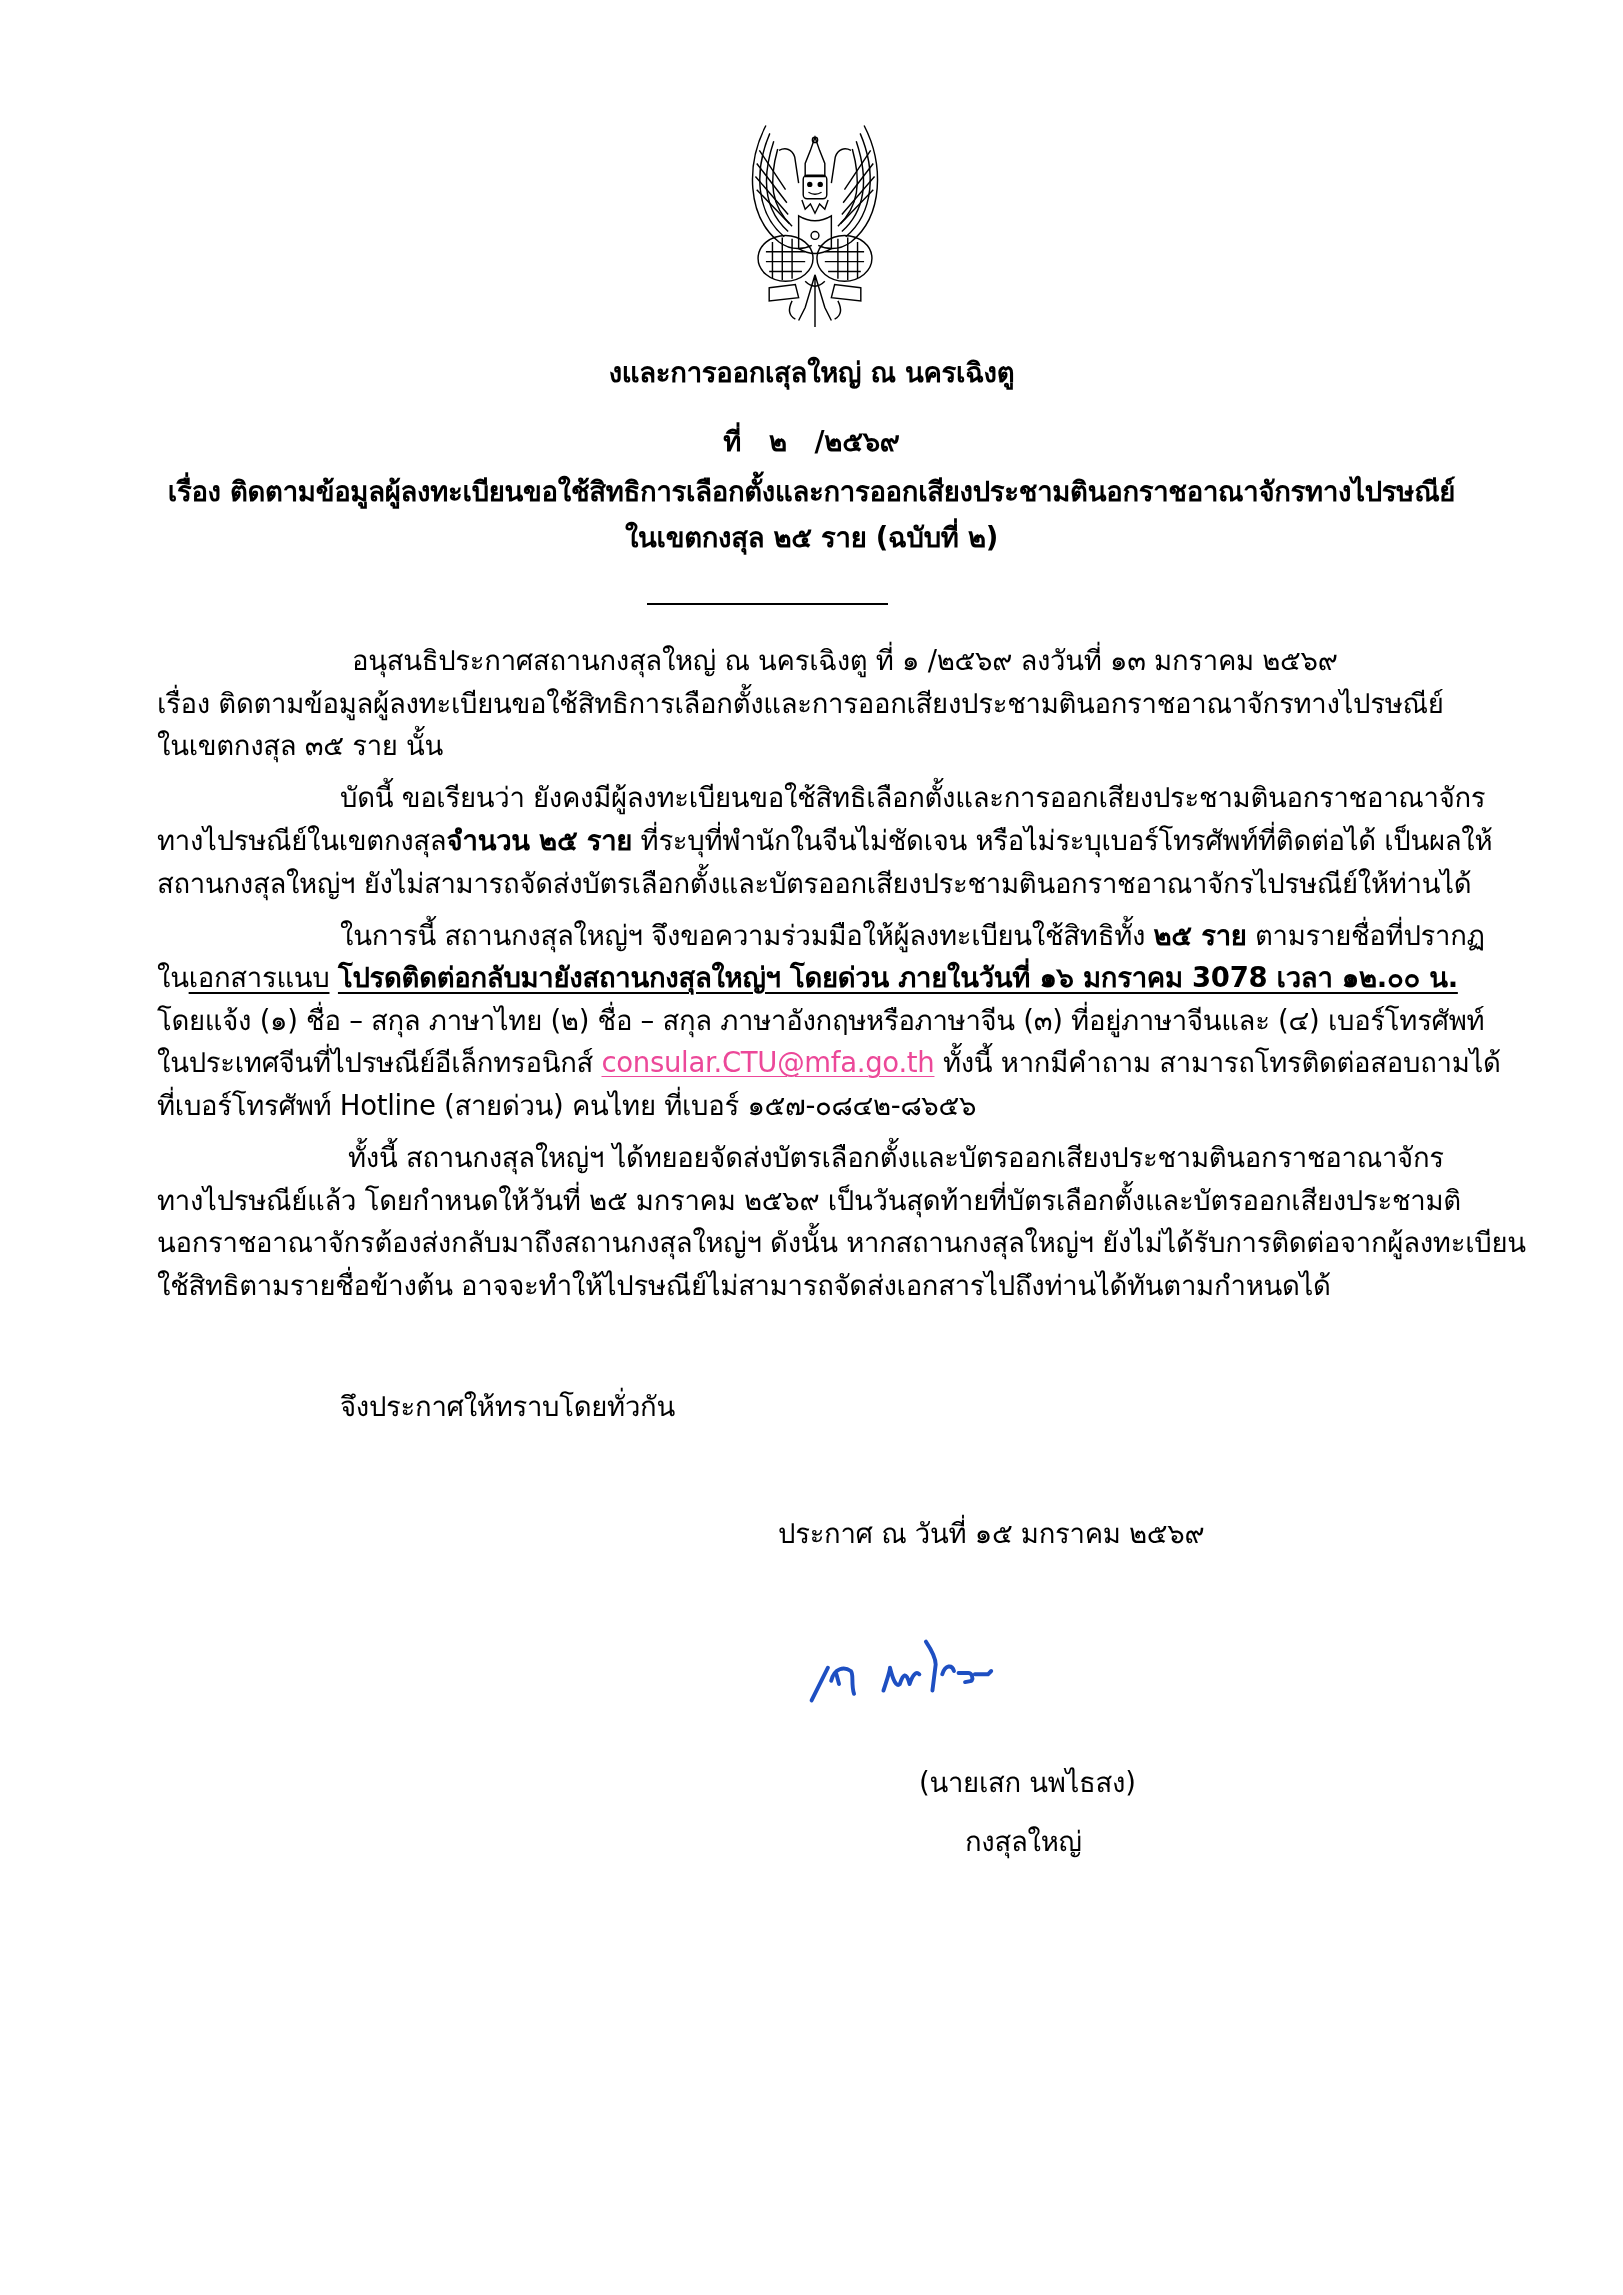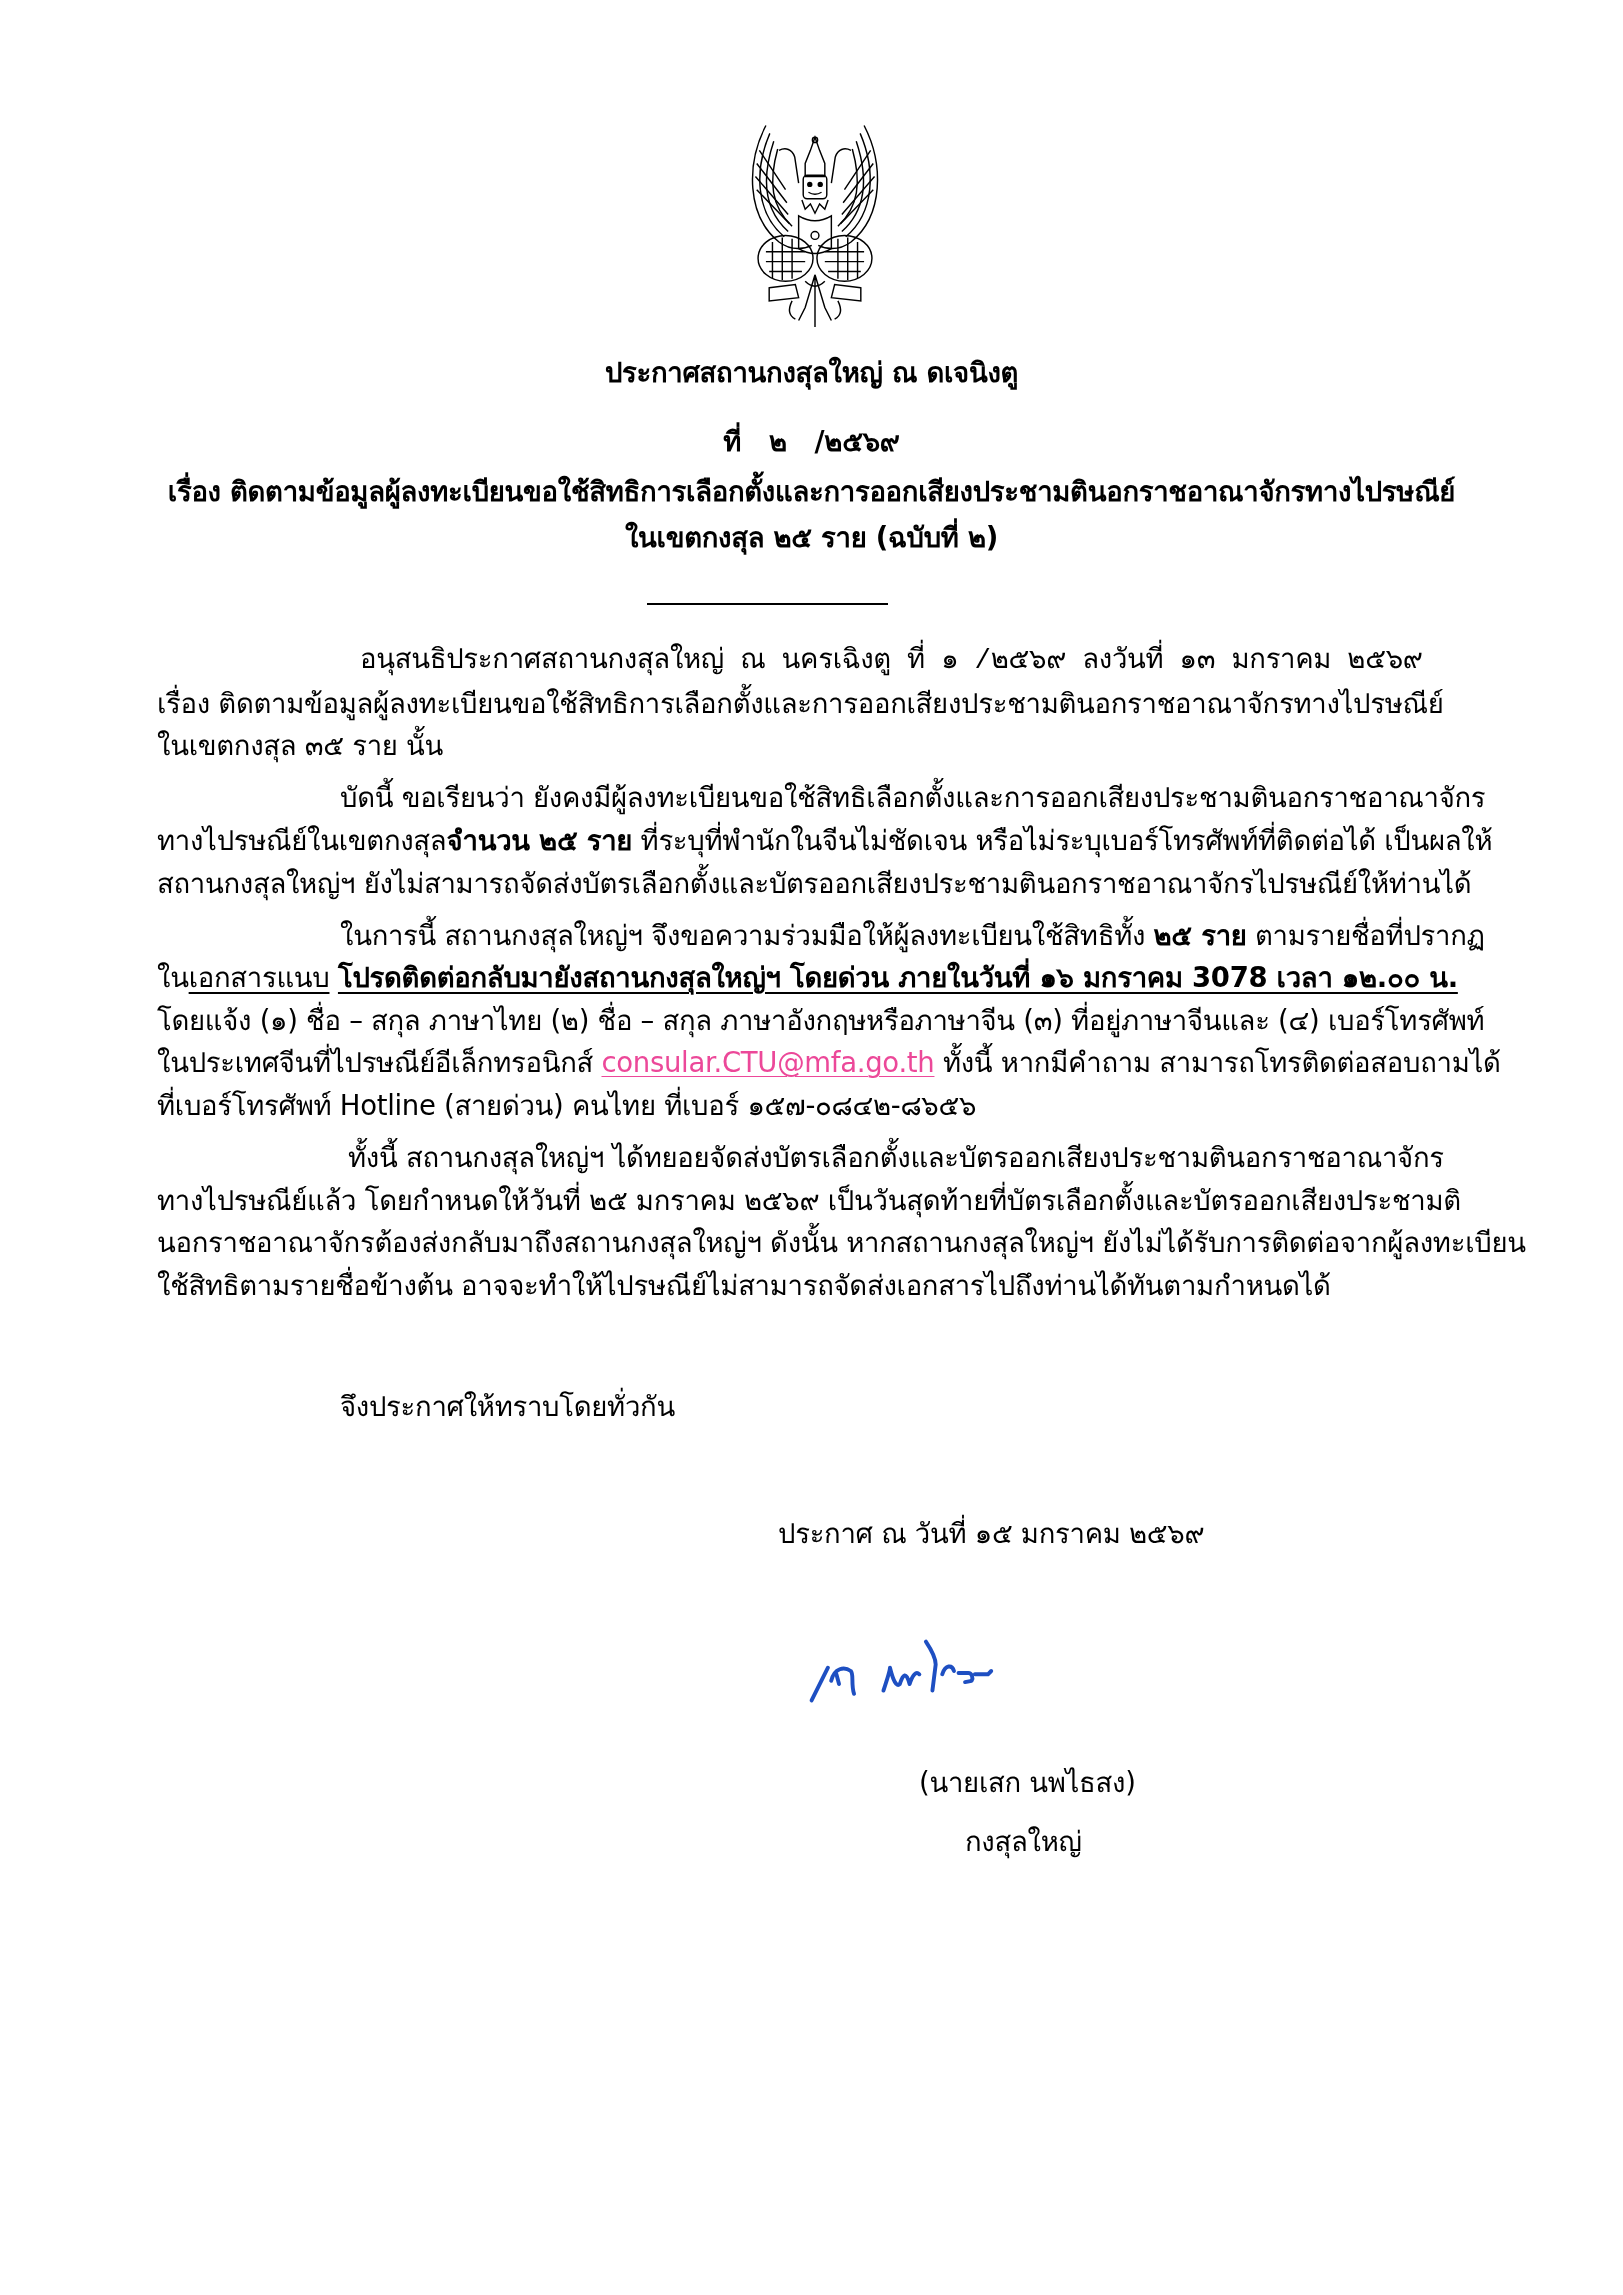--- a/index.html
+++ b/index.html
@@ -99,32 +99,32 @@
 
       <path d="M95 270 L135 265 L140 285 L95 290 Z"></path>
       <path d="M235 270 L195 265 L190 285 L235 290 Z"></path>
 
       <path d="M165 250 L150 300 L140 320 M165 250 L165 330 M165 250 L180 300 L190 320"></path>
       <path d="M130 290 Q120 310 135 318 M200 290 Q210 310 195 318"></path>
       <path d="M150 260 Q165 275 180 260"></path>
     </g>
   </svg>
 
-  <div class="line center bold" style="top:353px;">ประกาศสถานกงสุลใหญ่ ณ ดเจนิงตู</div>
+  <div class="line center bold" style="top:353px;">งและการออกเสุลใหญ่ ณ นครเฉิงตู</div>
 
   <div class="line center bold" style="top:422px;">
     <span>ที่</span>&nbsp;&nbsp;&nbsp;<span>๒</span>&nbsp;&nbsp;&nbsp;<span>/๒๕๖๙</span>
   </div>
 
   <div class="line center bold" style="top:472px;">เรื่อง ติดตามข้อมูลผู้ลงทะเบียนขอใช้สิทธิการเลือกตั้งและการออกเสียงประชามตินอกราชอาณาจักรทางไปรษณีย์</div>
   <div class="line center bold" style="top:518px;">ในเขตกงสุล ๒๕ ราย (ฉบับที่ ๒)</div>
 
   <div class="divider"></div>
 
-  <div class="line" style="left:360px; top:641px;font-family:Liberation Mono, monospace;">อนุสนธิประกาศสถานกงสุลใหญ่ ณ นครเฉิงตู ที่ ๑ /๒๕๖๙ ลงวันที่ ๑๓ มกราคม ๒๕๖๙</div>
+  <div class="line" style="left:352px; top:641px;">อนุสนธิประกาศสถานกงสุลใหญ่ ณ นครเฉิงตู ที่ ๑ /๒๕๖๙ ลงวันที่ ๑๓ มกราคม ๒๕๖๙</div>
   <div class="line" style="left:157px; top:684px;">เรื่อง ติดตามข้อมูลผู้ลงทะเบียนขอใช้สิทธิการเลือกตั้งและการออกเสียงประชามตินอกราชอาณาจักรทางไปรษณีย์</div>
   <div class="line" style="left:157px; top:726px;">ในเขตกงสุล ๓๕ ราย นั้น</div>
 
   <div class="line" style="left:340px; top:778px;">บัดนี้ ขอเรียนว่า ยังคงมีผู้ลงทะเบียนขอใช้สิทธิเลือกตั้งและการออกเสียงประชามตินอกราชอาณาจักร</div>
   <div class="line" style="left:157px; top:821px;">
     <span>ทางไปรษณีย์ในเขตกงสุล</span><span class="bold">จำนวน ๒๕ ราย</span><span> ที่ระบุที่พำนักในจีนไม่ชัดเจน หรือไม่ระบุเบอร์โทรศัพท์ที่ติดต่อได้ เป็นผลให้</span>
   </div>
   <div class="line" style="left:157px; top:864px;">สถานกงสุลใหญ่ฯ ยังไม่สามารถจัดส่งบัตรเลือกตั้งและบัตรออกเสียงประชามตินอกราชอาณาจักรไปรษณีย์ให้ท่านได้</div>
 
   <div class="line" style="left:340px; top:916px;">

